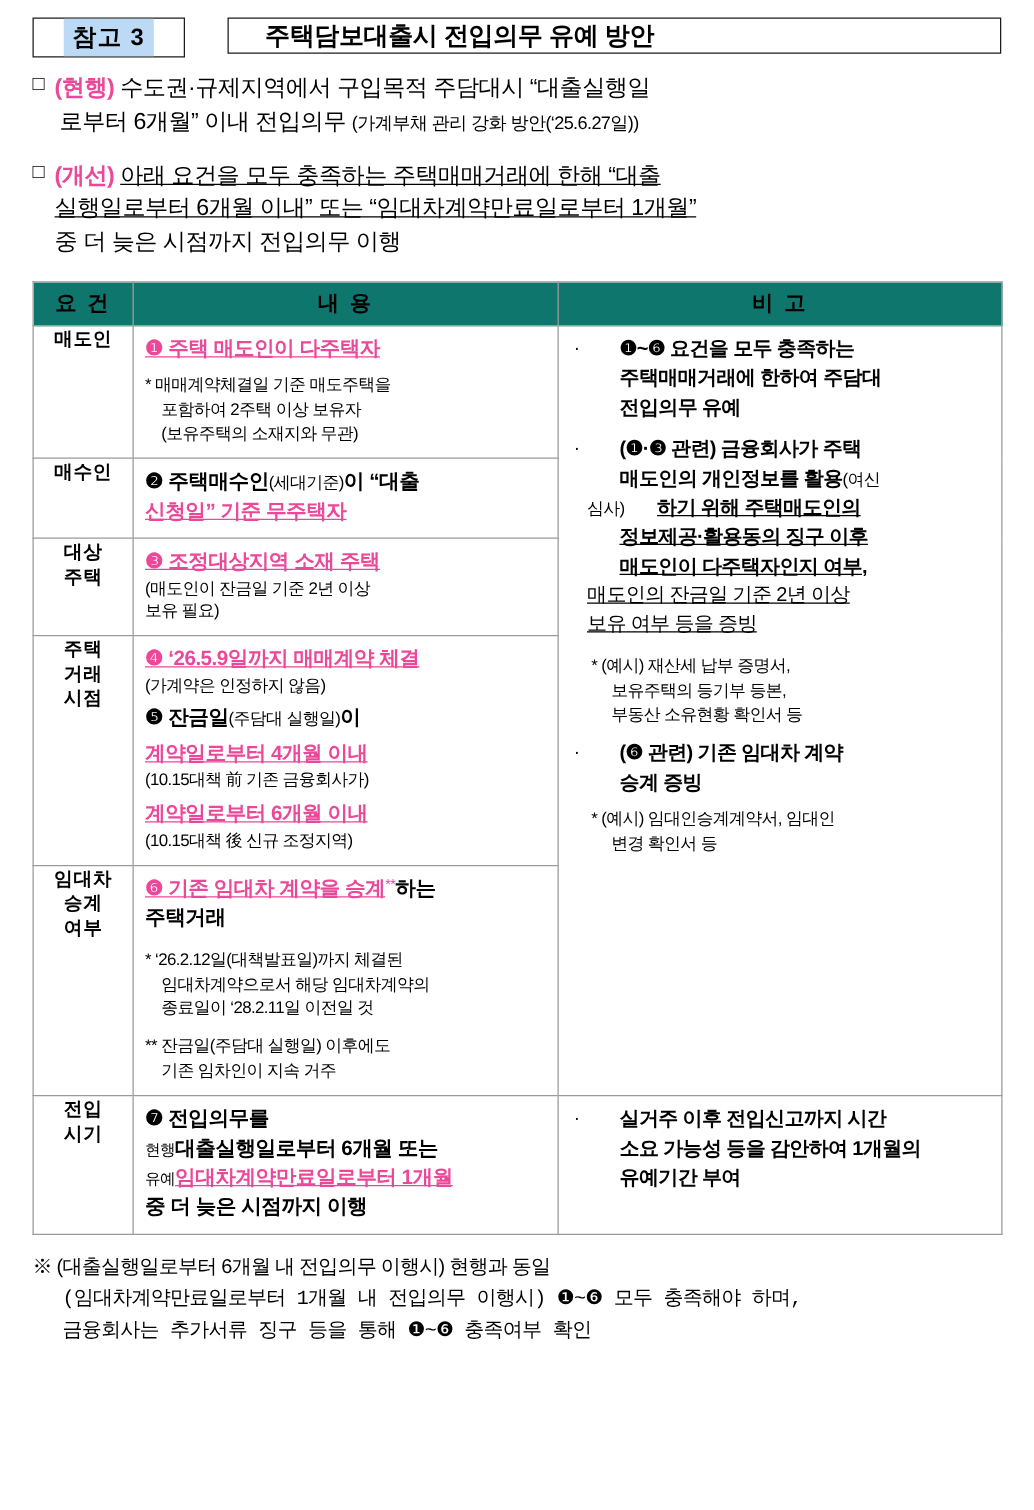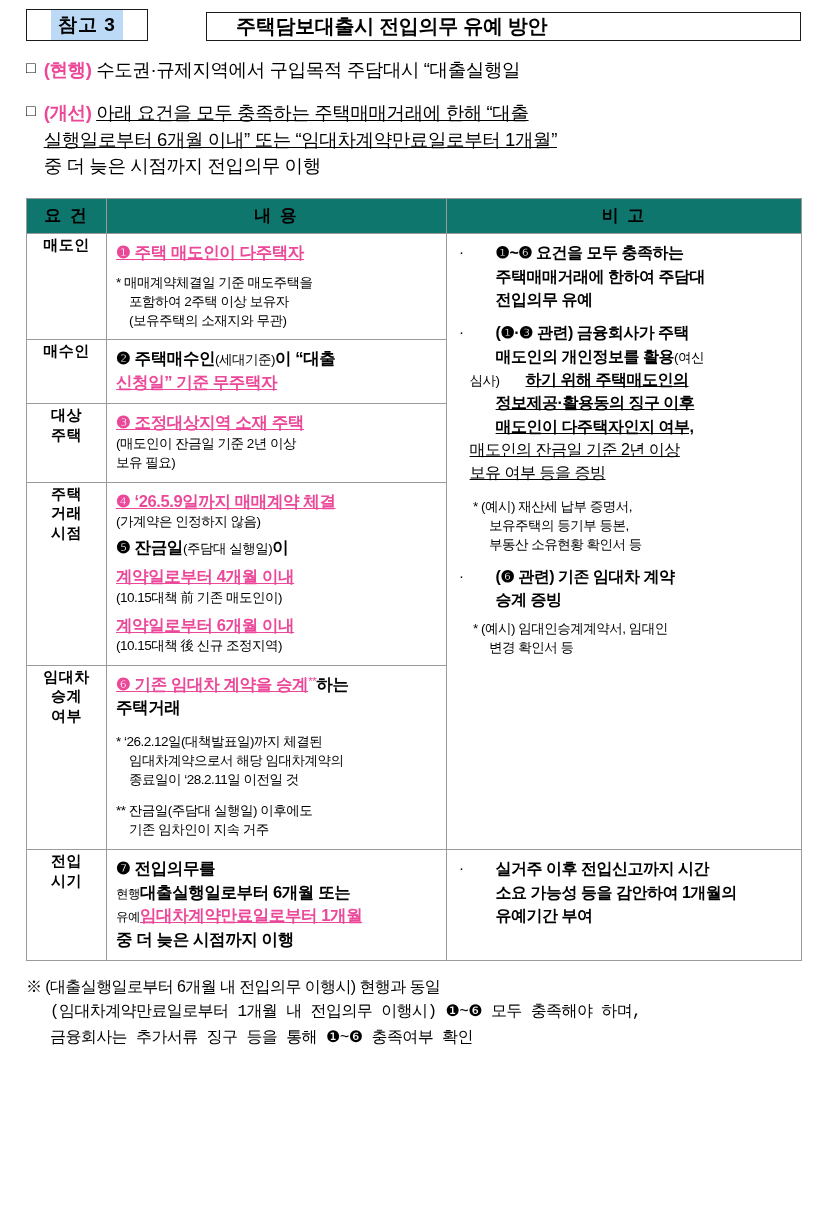--- a/index.html
+++ b/index.html
@@ -11,22 +11,22 @@
     font-family: "Liberation Sans", sans-serif;
     color: #000000;
     position: relative;
     overflow: hidden;
   }
   .page { padding: 14px 26px 0 26px; }
 
   
   .hdr {
     display: flex;
-    align-items: flex-end;
-    gap: 26px;
+    align-items: flex-start;
+    gap: 2px;
     height: 27px;
   }
   .hdr-tag {
     width: 122px;
     border: 1.6px solid #1b1b1b;
     display: flex; align-items: center; justify-content: center;
     font-weight: bold;
     font-size: 19px;
     letter-spacing: 1px;
   }
@@ -116,20 +116,24 @@
       <span class="tagtxt">참고 3</span>
     </div>
     <div class="hdr-title">주택담보대출시 전입의무 유예 방안</div>
   </div>
 
   <div class="blk">
     <div class="sq">□</div>
     <div class="blk-body">
       <span class="b blue">(현행)</span>
       <span>수도권·규제지역에서  구입목적  주담대시  “대출실행일</span>
+      <span class="ln" style="padding-left:4px;">
+        <span>로부터  6개월”  이내  전입의무</span>
+        <span class="sm">(가계부채 관리 강화 방안(‘25.6.27일))</span>
+      </span>
     </div>
   </div>
 
   <div class="blk">
     <div class="sq">□</div>
     <div class="blk-body">
       <span class="b blue">(개선)</span>
       <span class="u">아래  요건을  모두  충족하는  주택매매거래에  한해  “대출</span>
       <span class="ln u">실행일로부터  6개월  이내”  또는  “임대차계약만료일로부터  1개월”</span>
       <span class="ln">중  더  늦은  시점까지 전입의무 이행</span>
@@ -237,21 +241,21 @@
         <td class="rowhead" style="white-space:pre-line;">주택
 거래
 시점</td>
         <td class="cell">
           <span class="bigline blue u">❹ ‘26.5.9일까지 매매계약 체결</span>
           <span class="ln sub">(가계약은 인정하지 않음)</span>
           <div class="gap4"></div>
           <span class="bigline">❺ 잔금일</span><span class="sub">(주담대 실행일)</span><span class="bigline">이</span>
           <div class="gap6"></div>
           <span class="ln bigline blue u">계약일로부터 4개월 이내</span>
-          <span class="ln sub">(10.15대책 前 기존 매도인이)</span>
+          <span class="ln sub">(10.15대책 前 기존 금융회사가)</span>
           <div class="gap6"></div>
           <span class="ln bigline blue u">계약일로부터 6개월 이내</span>
           <span class="ln sub">(10.15대책 後 신규 조정지역)</span>
         </td>
       </tr>
 
       <tr>
         <td class="rowhead" style="white-space:pre-line;">임대차
 승계
 여부</td>

